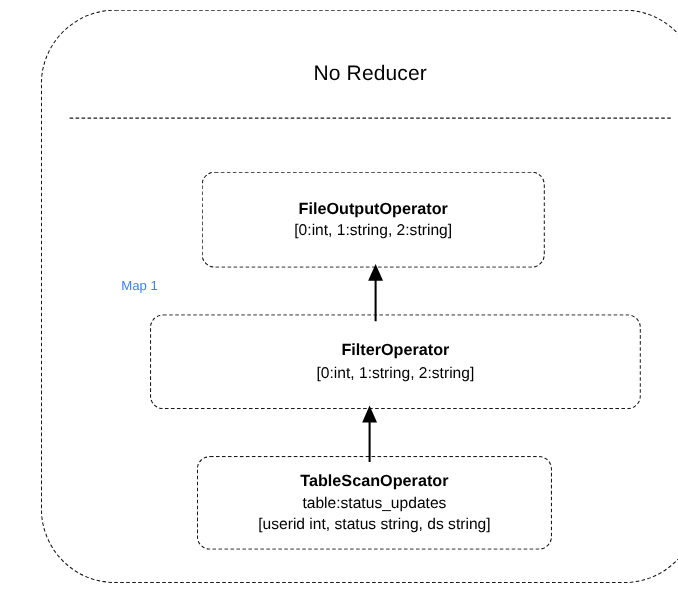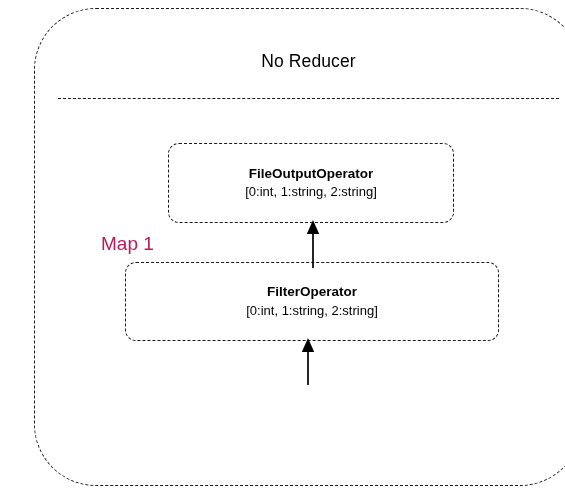--- a/index.html
+++ b/index.html
@@ -86,37 +86,37 @@
 
   #box-fileoutput {
     left: 142px;
     top: 143px;
     width: 286px;
     height: 80px;
   }
   #box-filter {
     left: 99px;
     top: 262px;
-    width: 374px;
+    width: 409px;
     height: 79px;
   }
   #box-tablescan {
     left: 138px;
     top: 380px;
     width: 296px;
     height: 78px;
   }
 
   
   .map-label {
     position: absolute;
     left: 75px;
     top: 233px;
-    font-size: 19px;
-    color: #be185d;
+    font-size: 11px;
+    color: #3b82f6;
     white-space: nowrap;
   }
 
   
   .arrow {
     position: absolute;
   }
 
   
   .watermark {
@@ -146,20 +146,25 @@
     <div class="op-line">[0:int, 1:string, 2:string]</div>
   </div>
 
   <div class="map-label">Map 1</div>
 
   <div class="op-box" id="box-filter">
     <div class="op-title">FilterOperator</div>
     <div class="op-line">[0:int, 1:string, 2:string]</div>
   </div>
 
+  <div class="op-box" id="box-tablescan">
+    <div class="op-title">TableScanOperator</div>
+    <div class="op-line">table:status_updates</div>
+    <div class="op-line">[userid int, status string, ds string]</div>
+  </div>
 
   <svg class="arrow" style="left:268px; top:216px;" width="38" height="52" viewBox="0 0 38 52">
     <line x1="19" y1="52" x2="19" y2="15" stroke="#000000" stroke-width="1.7"></line>
     <polygon points="19,4 12.8,18 25.2,18" fill="#000000"></polygon>
   </svg>
 
   <svg class="arrow" style="left:263px; top:335px;" width="38" height="50" viewBox="0 0 38 50">
     <line x1="19" y1="50" x2="19" y2="14" stroke="#000000" stroke-width="1.7"></line>
     <polygon points="19,3 12.8,17 25.2,17" fill="#000000"></polygon>
   </svg>

